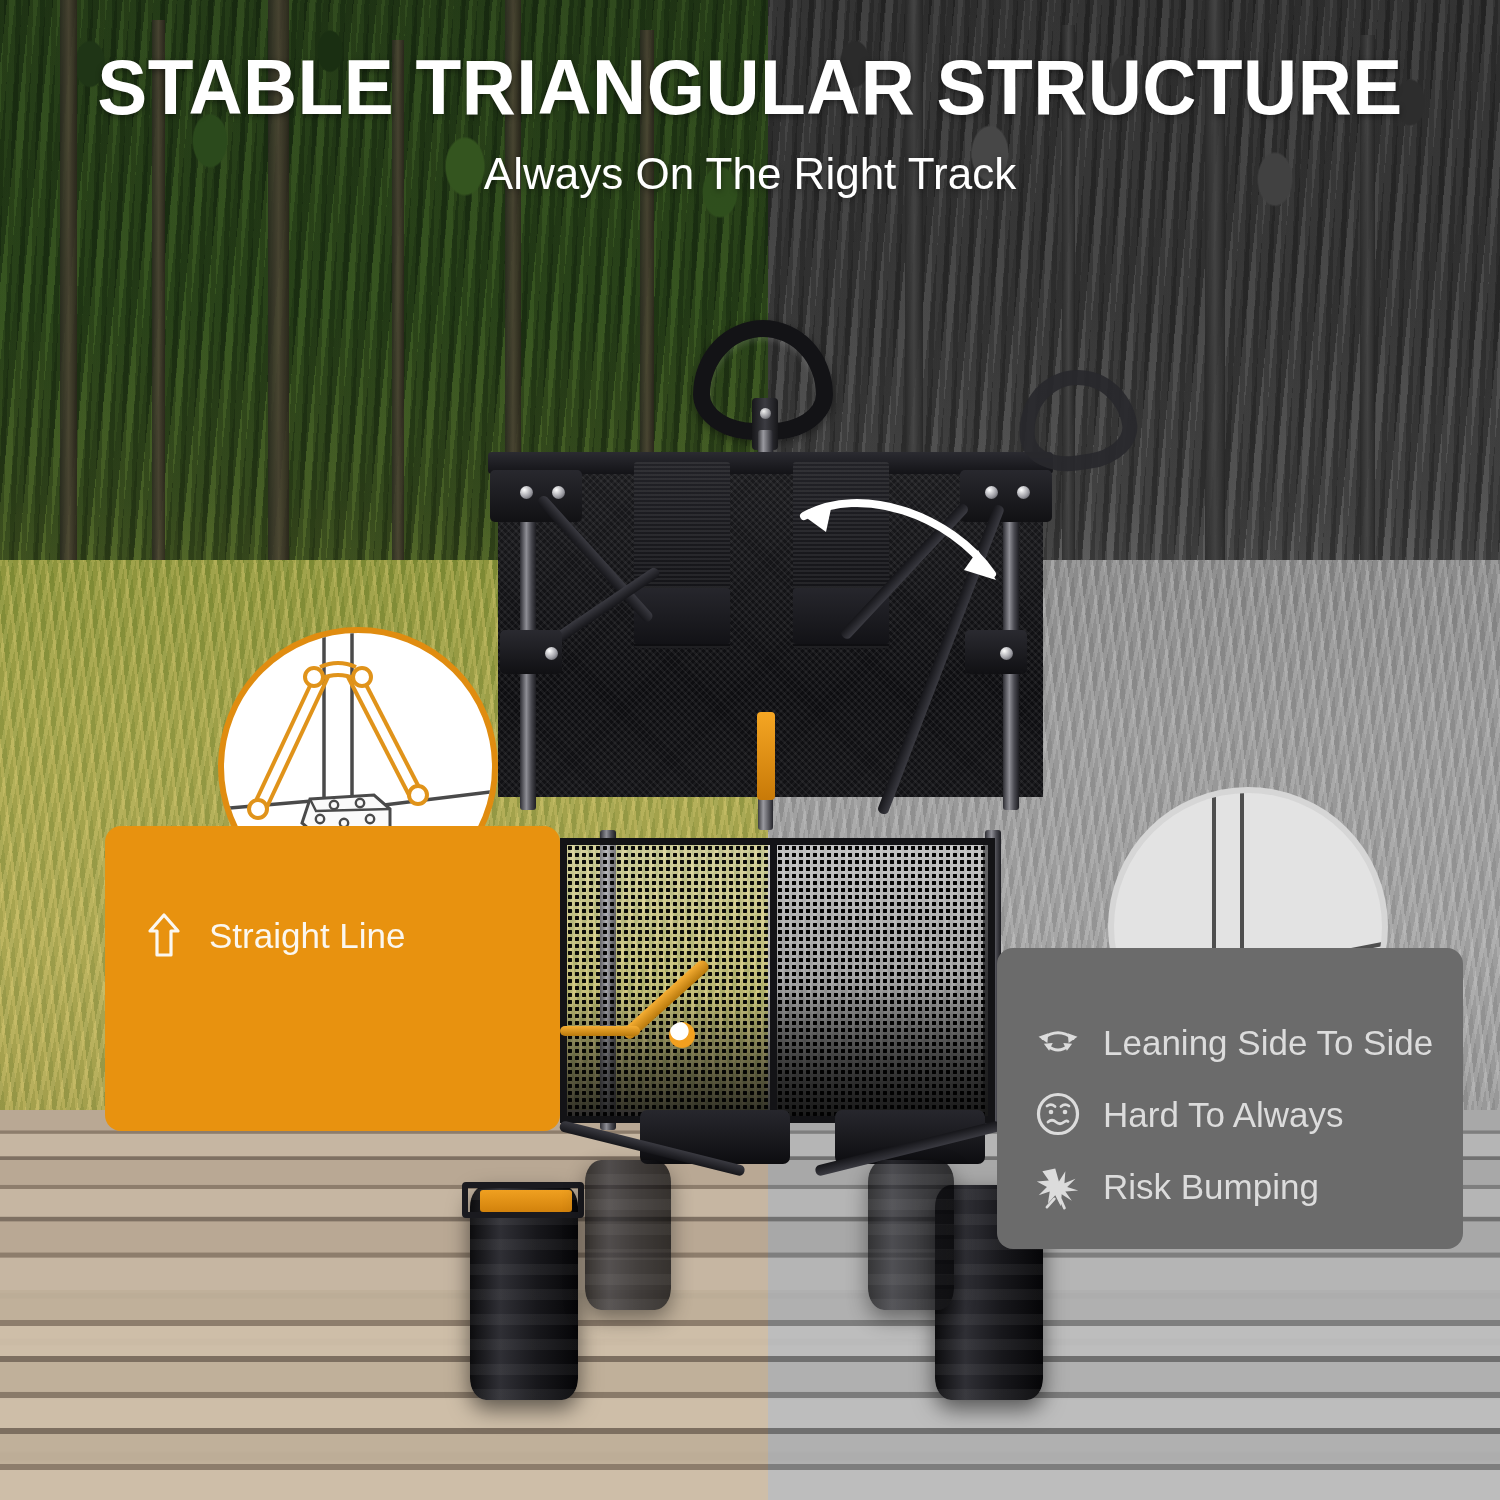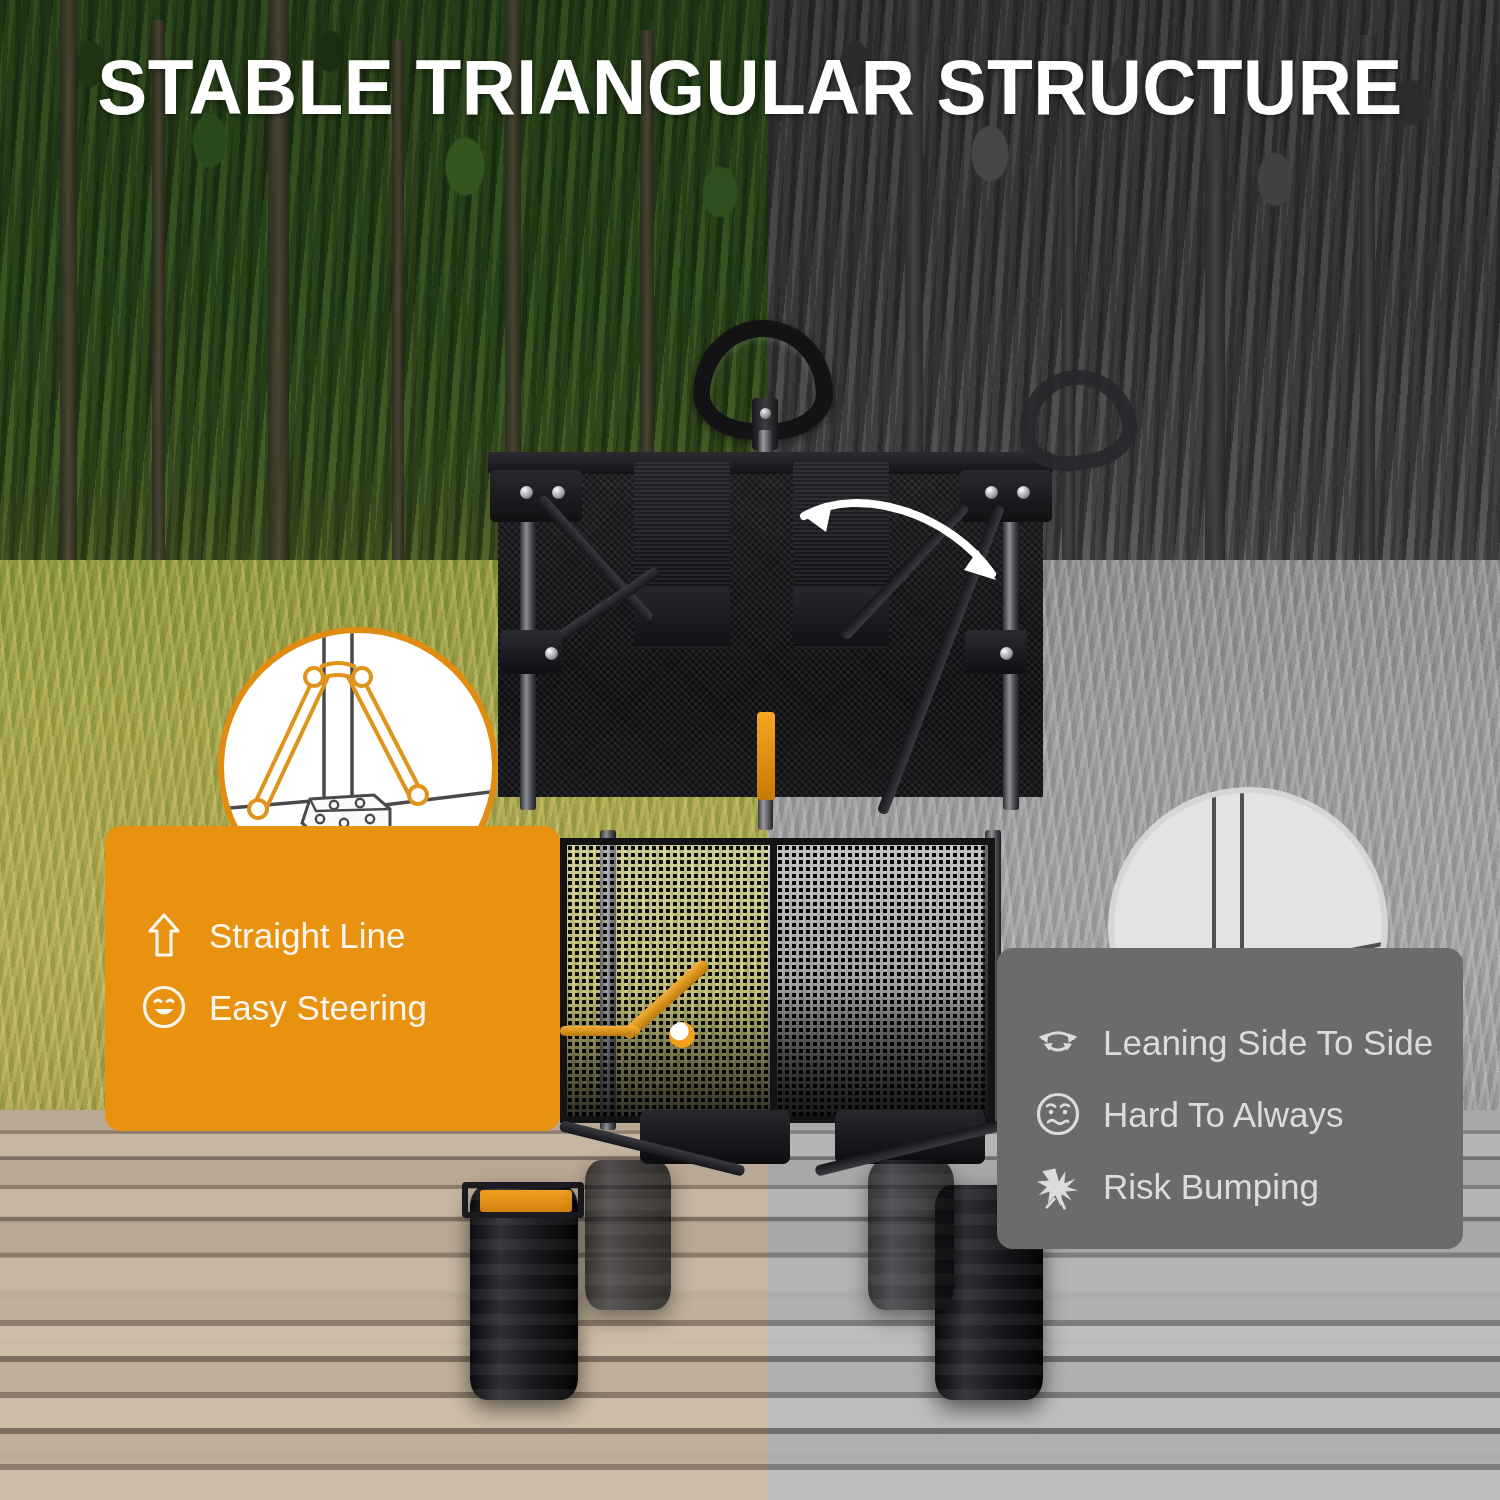--- a/index.html
+++ b/index.html
@@ -341,20 +341,21 @@
                 border-radius:50% 50% 44% 44% / 62% 62% 38% 38%; transform:rotate(-8deg);"></div>
 
     <svg class="swing-arrow" viewBox="0 0 260 140">
       <path d="M34 46 C 90 14, 180 44, 222 104" fill="none" stroke="#ffffff" stroke-width="8" stroke-linecap="round"></path>
       <polygon points="34,46 62,34 56,62" fill="#ffffff"></polygon>
       <polygon points="226,110 194,100 208,80" fill="#ffffff"></polygon>
     </svg>
   </div>
 
   <div class="title">STABLE TRIANGULAR STRUCTURE</div>
+  <div class="subtitle">Always On The Right Track</div>
 
   <div class="circle-inset circle-good">
     <svg width="268" height="268" viewBox="0 0 268 268">
 
       <path d="M100 -10 L100 168" stroke="#4a4a4a" stroke-width="3.5" fill="none"></path>
       <path d="M128 -10 L128 168" stroke="#4a4a4a" stroke-width="3.5" fill="none"></path>
 
       <path d="M-6 176 L88 168" stroke="#4a4a4a" stroke-width="3.5" fill="none"></path>
       <path d="M274 158 L160 172" stroke="#4a4a4a" stroke-width="3.5" fill="none"></path>
 
@@ -400,31 +401,20 @@
 
       <div class="row">
         <span class="ico">
           <svg width="34" height="46" viewBox="0 0 34 46">
             <path d="M17 3 L31 19 L24 19 L24 43 L10 43 L10 19 L3 19 Z" fill="none" stroke="#fbf7ef" stroke-width="3.2" stroke-linejoin="round"></path>
           </svg>
         </span>
         <span class="lbl">Straight Line</span>
       </div>
 
-      <div class="row">
-        <span class="ico">
-          <svg width="46" height="46" viewBox="0 0 46 46">
-            <circle cx="23" cy="23" r="19.5" fill="none" stroke="#fbf7ef" stroke-width="3.2"></circle>
-            <path d="M14 17.5 Q17 14.5, 20 17.5" fill="none" stroke="#fbf7ef" stroke-width="3" stroke-linecap="round"></path>
-            <path d="M26 17.5 Q29 14.5, 32 17.5" fill="none" stroke="#fbf7ef" stroke-width="3" stroke-linecap="round"></path>
-            <path d="M13.5 25 Q23 36, 32.5 25 Z" fill="#fbf7ef"></path>
-          </svg>
-        </span>
-        <span class="lbl">Easy Steering</span>
-      </div>
 
 
     </div>
   </div>
 
   <div class="panel panel-bad">
     <div class="rows">
 
       <div class="row">
         <span class="ico">

